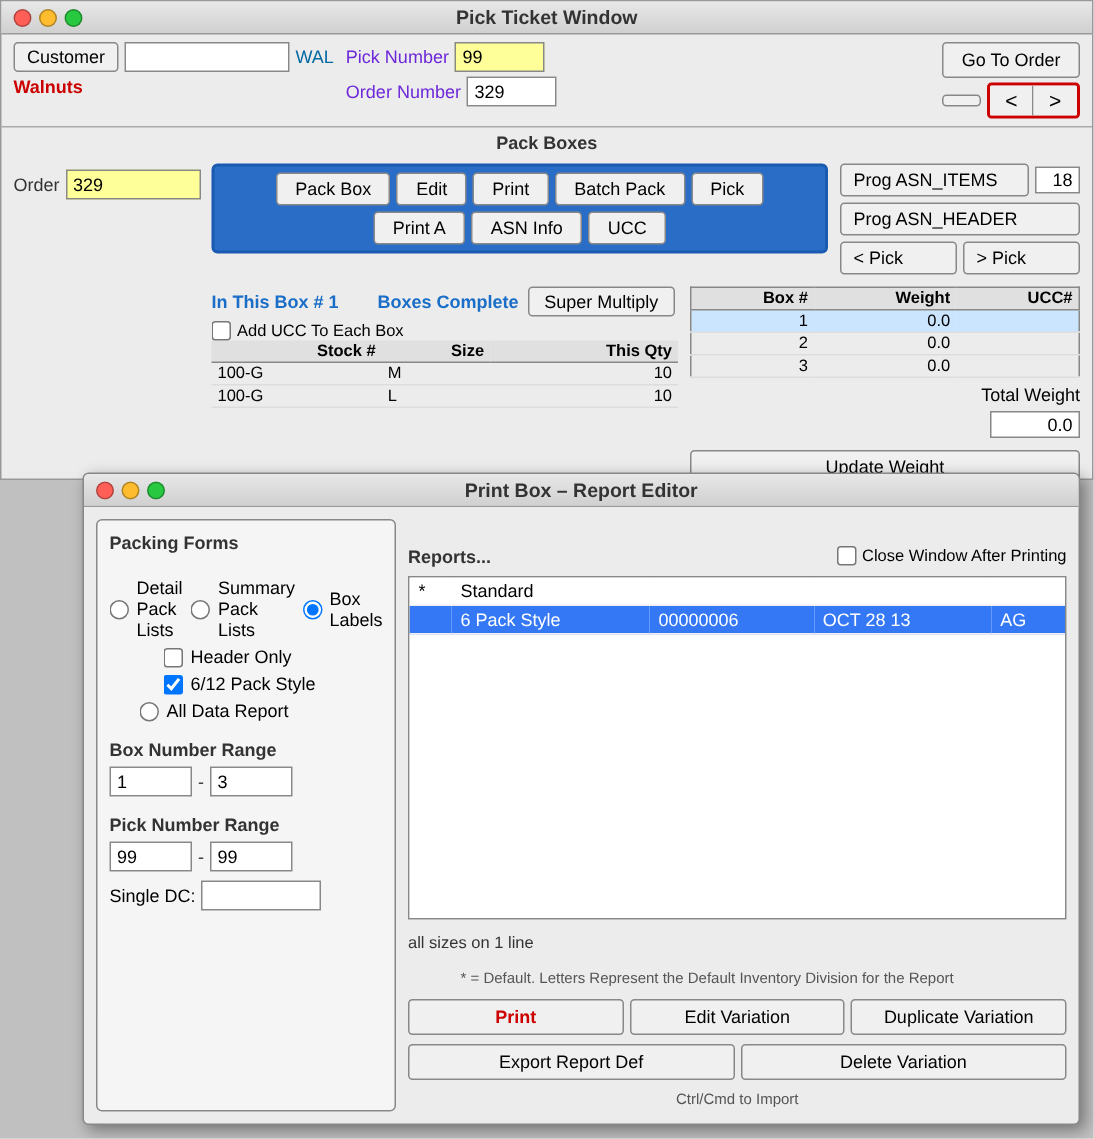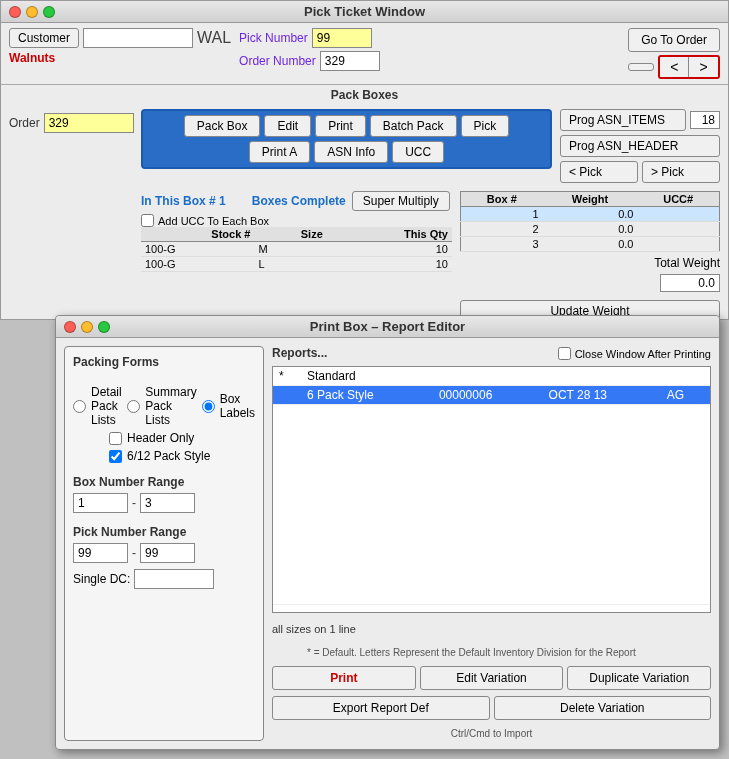--- a/index.html
+++ b/index.html
@@ -81,22 +81,22 @@
     .btn-customer {
       background: #f0f0f0;
       border: 1px solid #888;
       border-radius: 3px;
       padding: 2px 8px;
       font-size: 12px;
       cursor: pointer;
     }
 
     .wal-text {
-      font-size: 16px;
-      color: #404040;
+      font-size: 12px;
+      color: #0369a1;
     }
 
     .walnuts-text {
       color: #cc0000;
       font-size: 12px;
       font-weight: bold;
     }
 
     .label-input-row {
       display: flex;
@@ -268,21 +268,21 @@
     .stock-table .num { text-align: right; }
 
     .box-table {
       width: 100%;
       border-collapse: collapse;
       font-size: 11px;
       border: 1px solid #888;
     }
 
     .box-table th {
-      text-align: center;
+      text-align: right;
       border-bottom: 1px solid #888;
       padding: 1px 4px;
       background: #e0e0e0;
     }
 
     .box-table td {
       padding: 1px 4px;
       border-bottom: 1px solid #ddd;
       text-align: right;
     }
@@ -454,21 +454,22 @@
     .reports-panel {
       flex: 1;
       display: flex;
       flex-direction: column;
       gap: 6px;
     }
 
     .reports-top {
       display: flex;
       justify-content: space-between;
-      align-items: flex-end;
+      align-items: flex-start;
+      margin-top: 18px;
     }
 
     .reports-label {
       font-size: 12px;
       font-weight: bold;
       color: #333;
     }
 
     .close-window-row {
       display: flex;
@@ -771,20 +772,24 @@
 
       <div class="sub-options" style="margin-top:4px;">
         <div class="checkbox-item">
           <input type="checkbox" style="">
           <span>Header Only</span>
         </div>
         <div class="checkbox-item">
           <input type="checkbox" checked="" style="">
           <span>6/12 Pack Style</span>
         </div>
+        <div class="radio-item">
+          <input type="radio" name="packForm" style="">
+          <span>All Data Report</span>
+        </div>
       </div>
 
       <div class="range-section">
         <div class="range-title">Box Number Range</div>
         <div class="range-row">
           <input class="range-input" value="1" style="">
           <span class="range-dash">-</span>
           <input class="range-input" value="3" style="">
         </div>
       </div>

